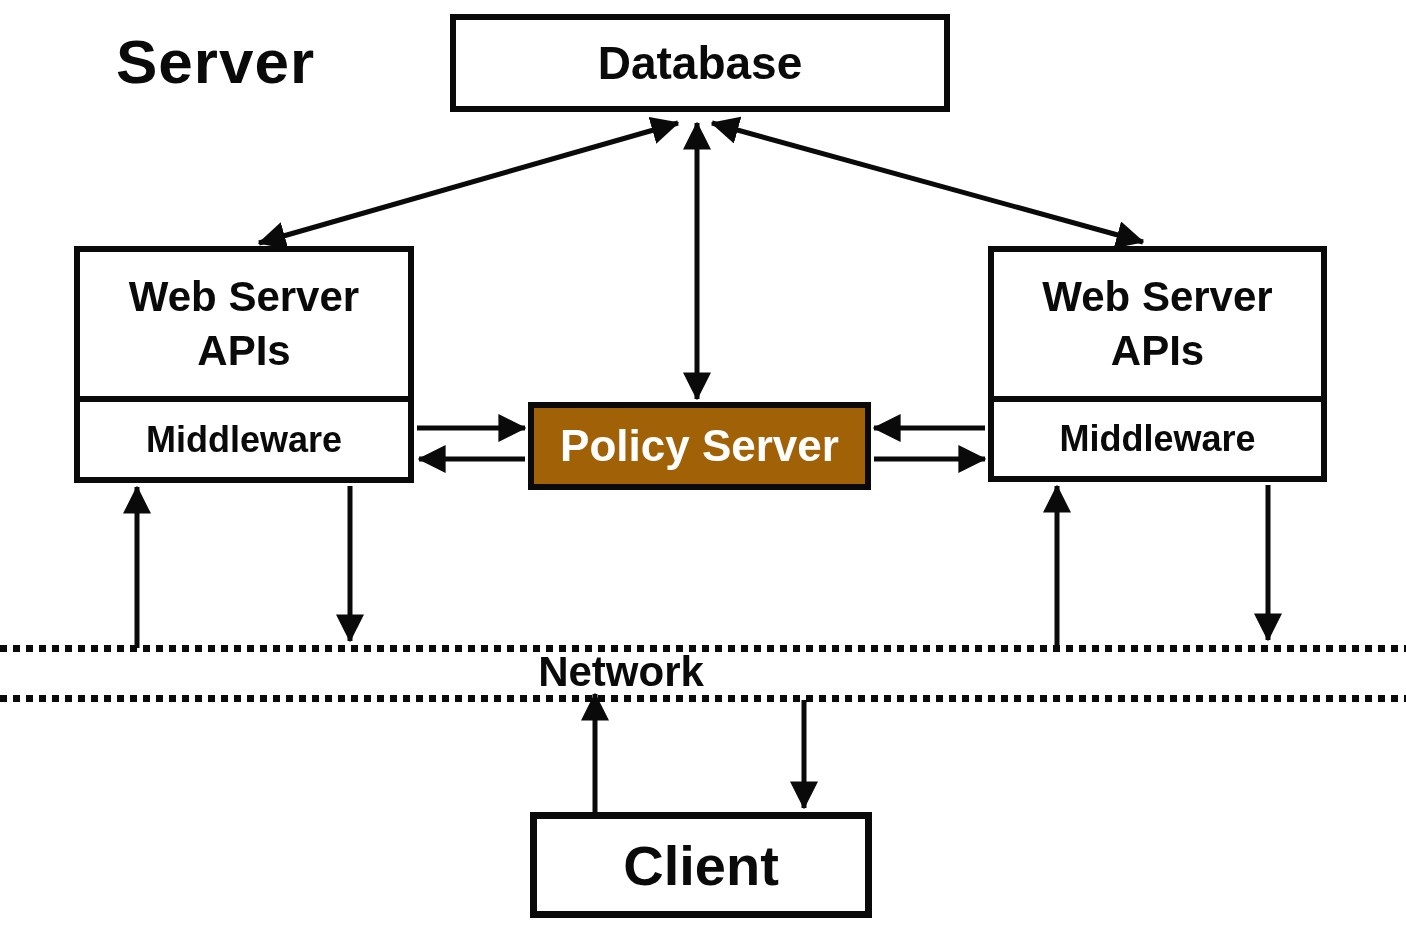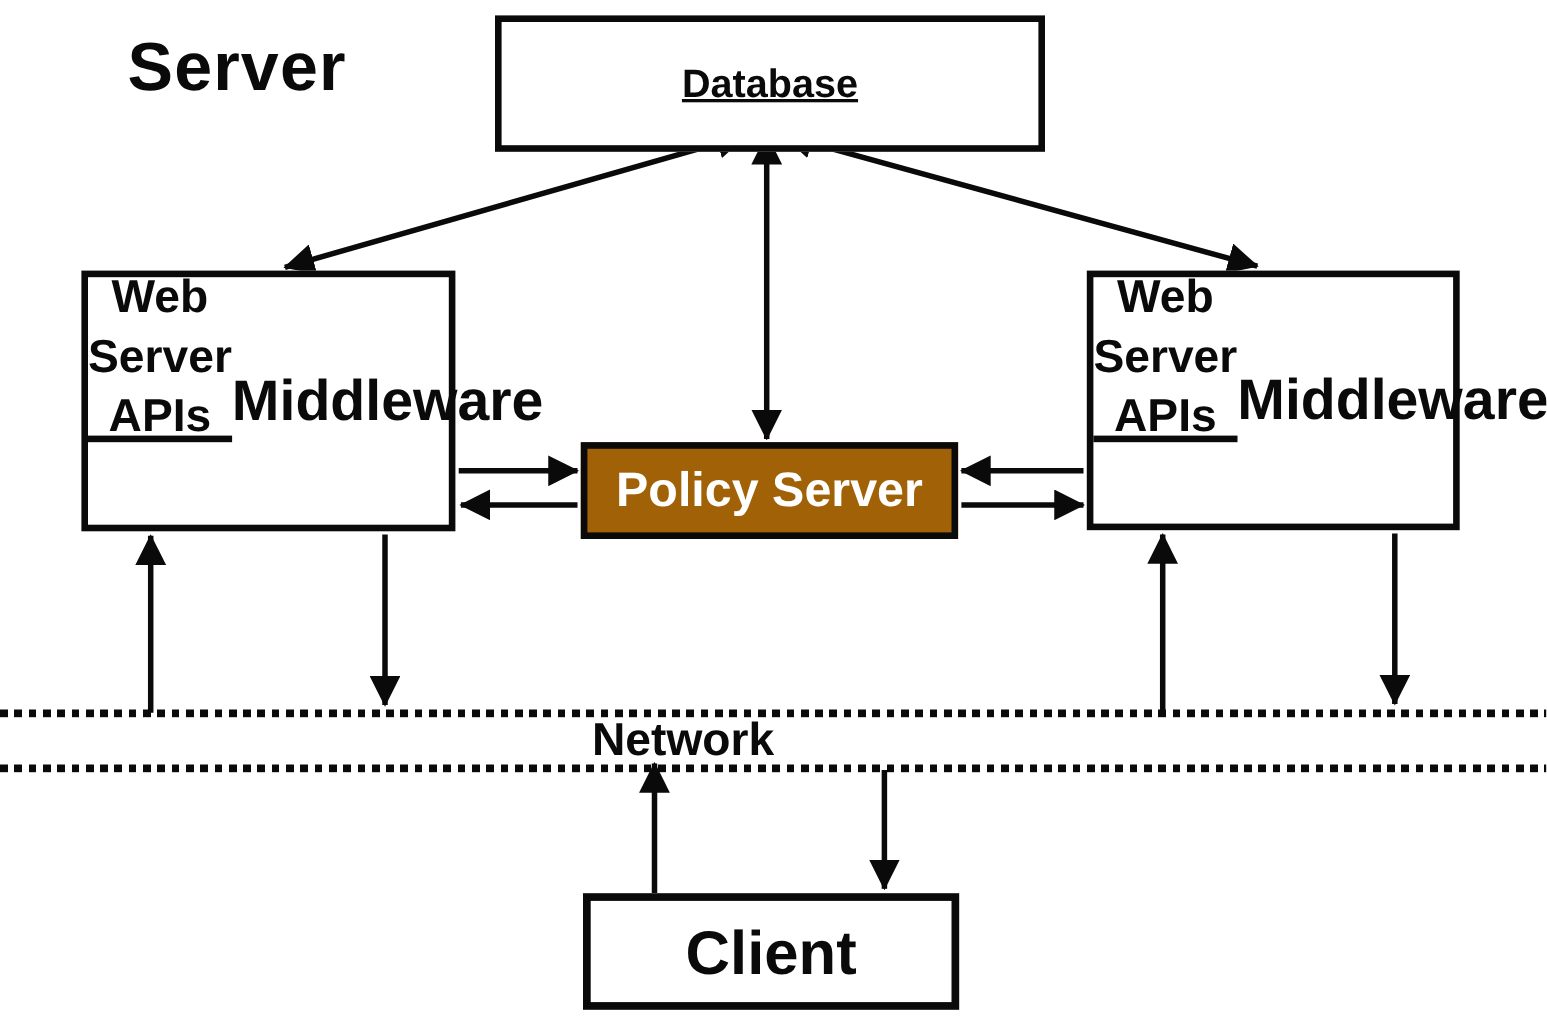--- a/index.html
+++ b/index.html
@@ -9,33 +9,33 @@
   }
   .abs{position:absolute;}
   #server-title{
     left:116px;top:26px;font-size:62px;font-weight:bold;letter-spacing:1px;
   }
   .node{
     position:absolute;background:#ffffff;border:6px solid #0a0a0a;
     display:flex;align-items:center;justify-content:center;
     font-weight:bold;text-align:center;box-sizing:border-box;
   }
-  #database-box{left:450px;top:14px;width:500px;height:124px;font-size:36px;text-decoration:underline;}
+  #database-box{left:450px;top:14px;width:500px;height:98px;font-size:46px;}
   .stack{
     position:absolute;background:#ffffff;border:6px solid #0a0a0a;box-sizing:border-box;
-    display:flex;font-weight:bold;text-align:center;
+    display:flex;flex-direction:column;font-weight:bold;text-align:center;
   }
   #web-stack-left{left:74px;top:246px;width:340px;height:237px;}
   #web-stack-right{left:988px;top:246px;width:339px;height:236px;}
   .stack-top{
     height:144px;border-bottom:6px solid #0a0a0a;display:flex;align-items:center;justify-content:center;
     font-size:42px;line-height:1.28;
   }
   .stack-top .wrap{max-width:270px;}
-  .stack-bottom{flex:1;display:flex;align-items:center;justify-content:center;font-size:52px;}
+  .stack-bottom{flex:1;display:flex;align-items:center;justify-content:center;font-size:36px;}
   #policy-server-box{
     left:528px;top:402px;width:343px;height:88px;background:#4f4f4f;color:#ffffff;font-size:44px;
     border:6px solid #0a0a0a;
   }
   .dotline{
     position:absolute;left:0;width:1406px;height:7px;
     background:repeating-linear-gradient(90deg,#0a0a0a 0 7px,transparent 7px 13px);
   }
   #network-line-top{top:645px;}
   #network-line-bottom{top:695px;}

